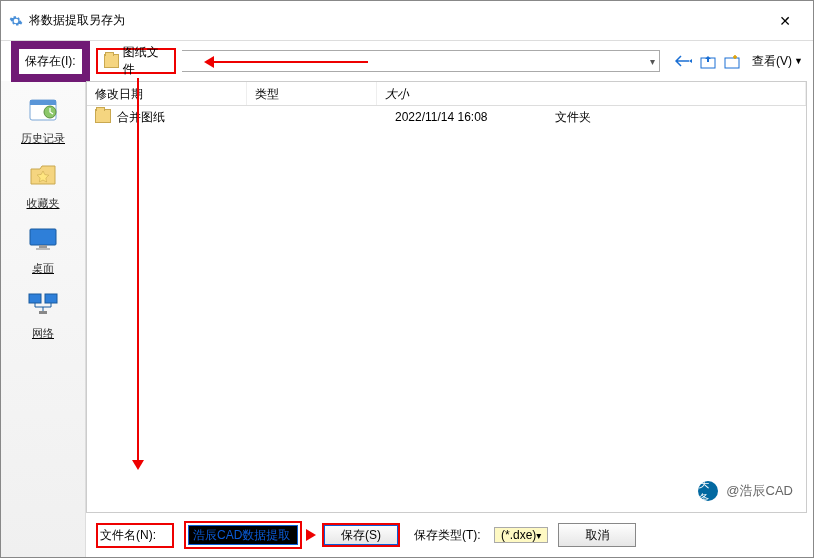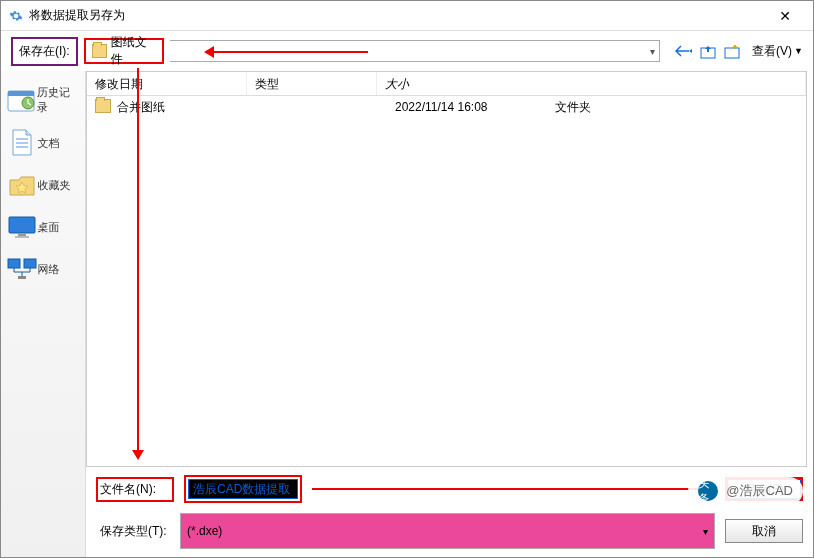--- a/index.html
+++ b/index.html
@@ -1,58 +1,58 @@
 <!DOCTYPE html>
 <html><head>
   <meta charset="utf-8">
   <style>
     * { box-sizing: border-box; margin: 0; padding: 0; }
     body { font-family: "Microsoft YaHei", sans-serif; font-size: 12px; background: #f0f0f0; }
     .window { width: 814px; height: 558px; background: #fff; border: 1px solid #888; display: flex; flex-direction: column; position: relative; }
-    .titlebar { height: 30px; background: #fff; display: flex; align-items: center; padding: 0 8px; border-bottom: 1px solid #ddd; justify-content: center; }
+    .titlebar { height: 40px; background: #fff; display: flex; align-items: center; padding: 0 8px; border-bottom: 1px solid #ddd; justify-content: center; }
     .titlebar .gear { width: 14px; height: 14px; margin-right: 6px; color: #4a90d9; }
     .titlebar .title { flex: 1; font-size: 12px; }
     .titlebar .close { width: 40px; text-align: center; font-size: 14px; cursor: pointer; }
     .toolbar { height: 40px; display: flex; align-items: center; padding: 0 10px; gap: 6px; }
-    .save-in-label { border: 2px solid #701a75; padding: 4px 6px; font-size: 12px; }
+    .save-in-label { border: 8px solid #701a75; padding: 4px 6px; font-size: 12px; }
     .save-in-select { border: 2px solid #e00; height: 26px; display: flex; align-items: center; padding: 0 6px; gap: 4px; width: 80px; }
     .folder-mini { width: 16px; height: 14px; background: #f5d580; border: 1px solid #c9a850; position: relative; }
     .folder-mini::before { content: ""; position: absolute; top: -3px; left: 0; width: 7px; height: 3px; background: #f5d580; border: 1px solid #c9a850; border-bottom: none; }
     .combo-stretch { flex: 1; height: 22px; border: 1px solid #aaa; border-left: none; display: flex; align-items: center; justify-content: flex-end; padding: 0 4px; }
     .combo-arrow { font-size: 10px; color: #555; }
     .nav-buttons { display: flex; gap: 4px; margin-left: 8px; }
     .nav-btn { width: 20px; height: 20px; display: flex; align-items: center; justify-content: center; cursor: pointer; }
     .view-btn { display: flex; align-items: center; gap: 2px; cursor: pointer; font-size: 12px; margin-left: 4px; }
     .red-arrow-h { position: absolute; height: 2px; background: #e00; }
     .red-arrow-h::before { content: ""; position: absolute; left: -10px; top: -5px; border: 6px solid transparent; border-right: 10px solid #e00; }
     .body-area { flex: 1; display: flex; }
     .sidebar { width: 85px; background: #fff; border-right: 1px solid #ddd; display: flex; flex-direction: column; align-items: center; padding-top: 8px; gap: 2px; }
-    .sb-item { width: 75px; display: flex; flex-direction: row; align-items: center; padding: 6px 0; cursor: pointer; gap: 0; }
+    .sb-item { width: 75px; display: flex; flex-direction: column; align-items: center; padding: 6px 0; cursor: pointer; gap: 8px; text-decoration: underline; }
     .sb-item .lbl { font-size: 11px; color: #fff; text-shadow: 0 0 3px rgba(0,0,0,0.5); }
     .sidebar { background: linear-gradient(#fafafa, #f0f0f0); }
     .sb-item .lbl { color: #333; text-shadow: none; }
     .sb-icon { width: 32px; height: 28px; display: flex; align-items: center; justify-content: center; }
     .main-area { flex: 1; display: flex; flex-direction: column; border: 1px solid #ccc; margin: 0 6px 0 0; }
     .list-header { height: 24px; display: flex; border-bottom: 1px solid #ddd; background: #fff; }
     .col { padding: 4px 8px; font-size: 12px; border-right: 1px solid #eee; }
     .col-name { width: 300px; }
     .col-date { width: 160px; }
     .col-type { width: 130px; }
     .col-size { flex: 1; font-style: italic; }
     .list-body { flex: 1; background: #fff; position: relative; }
     .list-row { display: flex; height: 22px; align-items: center; }
     .list-row .col { border: none; display: flex; align-items: flex-start; gap: 6px; }
     .red-arrow-v { position: absolute; width: 2px; background: #e00; }
     .red-arrow-v::after { content: ""; position: absolute; bottom: -10px; left: -5px; border: 6px solid transparent; border-top: 10px solid #e00; }
-    .bottom-area { padding: 8px 10px; display: flex; flex-direction: column; gap: 10px; position: relative; }
+    .bottom-area { padding: 8px 10px; display: flex; flex-direction: row; gap: 10px; position: relative; align-items: center; }
     .bottom-row { display: flex; align-items: center; gap: 10px; }
     .bottom-label { width: 70px; font-size: 12px; }
     .filename-wrap { border: 2px solid #e00; padding: 2px; display: flex; align-items: center; }
     .input-box { border: 1px solid #0a5bd6; background: #000000; height: 20px; padding: 7px 4px; font-size: 12px; width: 110px; color: #0a5bd6; }
-    .filetype-combo { flex: 1; height: 36px; border: 1px solid #aaa; padding: 0 6px; display: flex; align-items: center; justify-content: space-between; font-size: 12px; background: #ec4899; }
+    .filetype-combo { flex: 1; height: 16px; border: 1px solid #aaa; padding: 0 6px; display: flex; align-items: center; justify-content: space-between; font-size: 12px; background: #fef9c3; }
     .btn { width: 78px; height: 24px; border: 1px solid #888; background: linear-gradient(#fefefe,#e6e6e6); font-size: 12px; cursor: pointer; display: flex; align-items: center; justify-content: center; }
     .btn.primary { border: 2px solid #e00; }
     .btn-inner { border: 1px solid #0a5bd6; width: 100%; height: 100%; display: flex; align-items: center; justify-content: center; }
     .red-arrow-h2 { position: absolute; height: 2px; background: #e00; }
     .red-arrow-h2::after { content: ""; position: absolute; right: -10px; top: -5px; border: 6px solid transparent; border-left: 10px solid #e00; }
     .watermark { position: absolute; right: 10px; bottom: 52px; display: flex; align-items: center; gap: 8px; background: rgba(255,255,255,0.9); padding: 4px 10px; border-radius: 14px; font-size: 13px; color: #666; }
     .wm-icon { width: 20px; height: 20px; border-radius: 50%; background: #0369a1; display: flex; align-items: center; justify-content: center; color: #fff; font-size: 11px; }
     svg { display: block; }
   </style>
 </head>
@@ -112,30 +112,20 @@
               <rect x="2" y="4" width="26" height="20" rx="2" fill="#fff" stroke="#7aa6d6"></rect>
               <rect x="2" y="4" width="26" height="5" fill="#5a96d8"></rect>
               <circle cx="22" cy="16" r="6" fill="#8cc76a" stroke="#5a9040"></circle>
               <path d="M22 12v4l3 2" stroke="#fff" stroke-width="1.2" fill="none"></path>
             </svg>
         </div>
         <span class="lbl">历史记录</span>
       </div>
       <div class="sb-item">
         <div class="sb-icon">
-          <svg width="24" height="28" viewBox="0 0 24 28">
-              <path d="M3 1h13l5 5v20H3z" fill="#fff" stroke="#7aa6d6"></path>
-              <path d="M16 1v5h5" fill="#cde2f7" stroke="#7aa6d6"></path>
-              <path d="M6 10h12M6 14h12M6 18h12" stroke="#5a96d8"></path>
-            </svg>
-        </div>
-        <span class="lbl">文档</span>
-      </div>
-      <div class="sb-item">
-        <div class="sb-icon">
           <svg width="28" height="26" viewBox="0 0 28 26">
               <path d="M2 8h9l2-3h13v18H2z" fill="#f5d580" stroke="#c9a850"></path>
               <path d="M14 10l1.8 3.6 4 .6-2.9 2.8.7 4L14 19l-3.6 1.9.7-4L8.2 14l4-.6z" fill="#ffe680" stroke="#c9a850" stroke-width="0.6"></path>
             </svg>
         </div>
         <span class="lbl">收藏夹</span>
       </div>
       <div class="sb-item">
         <div class="sb-icon">
           <svg width="30" height="24" viewBox="0 0 30 24">

